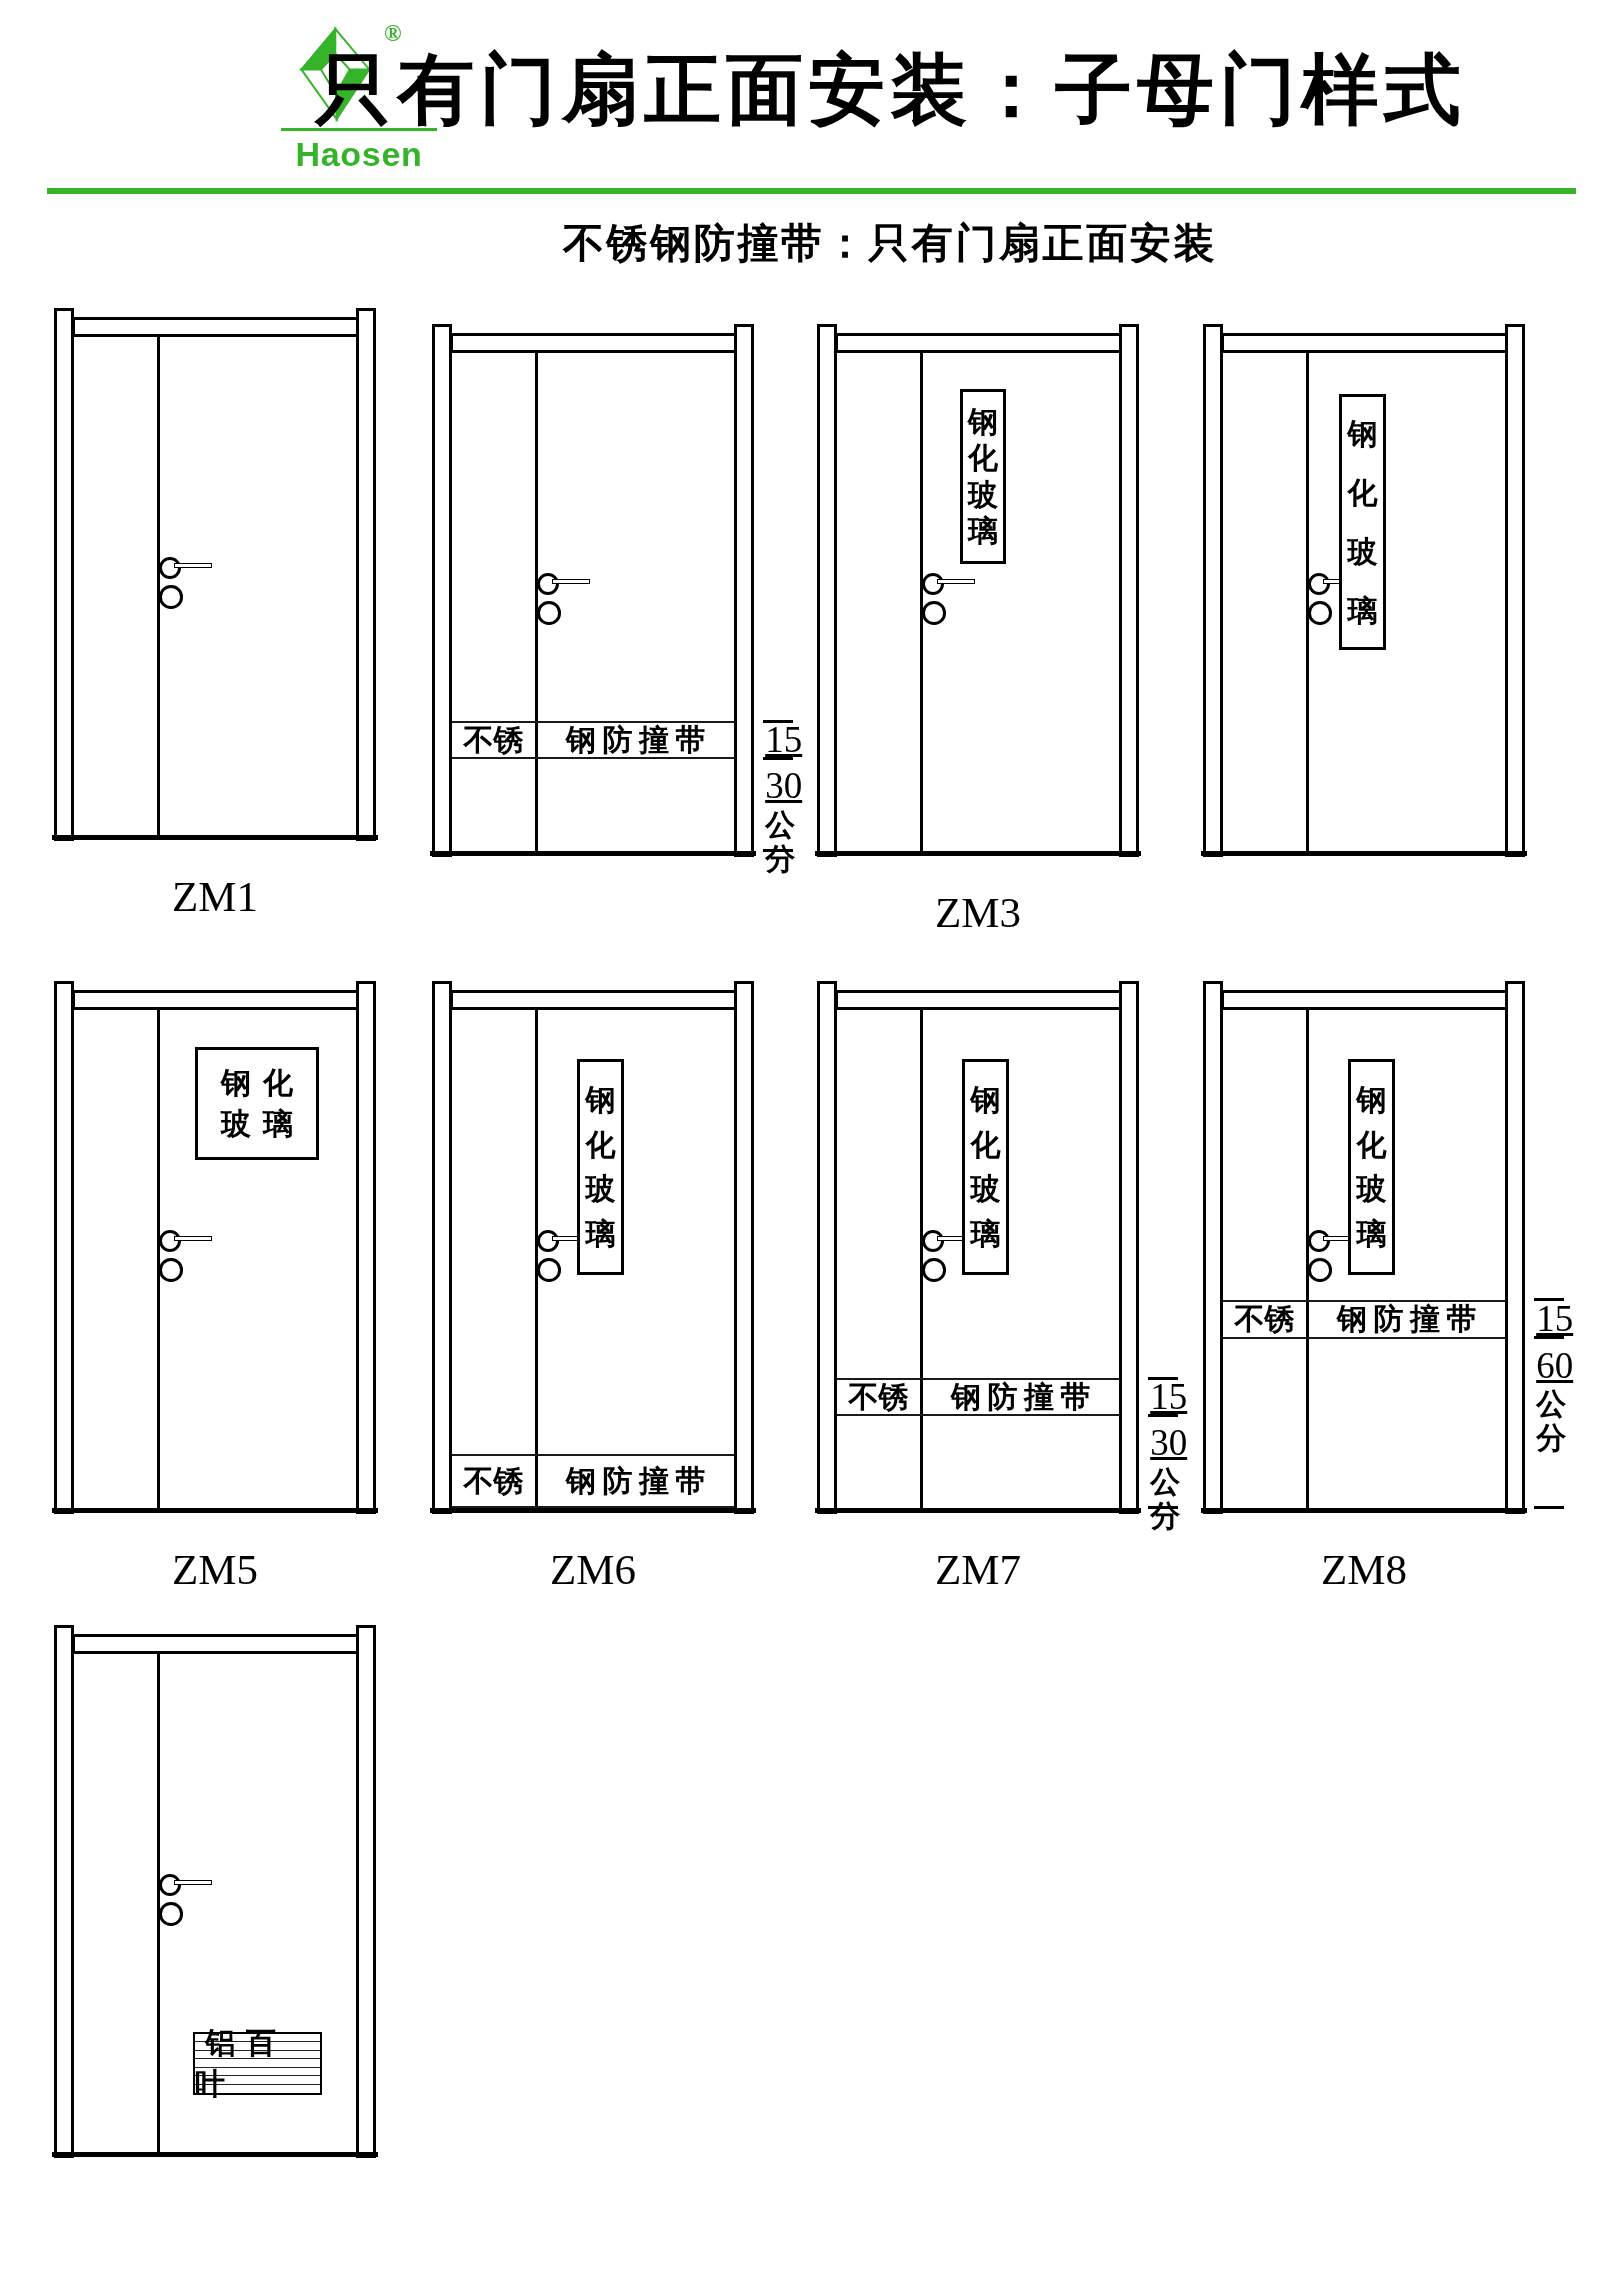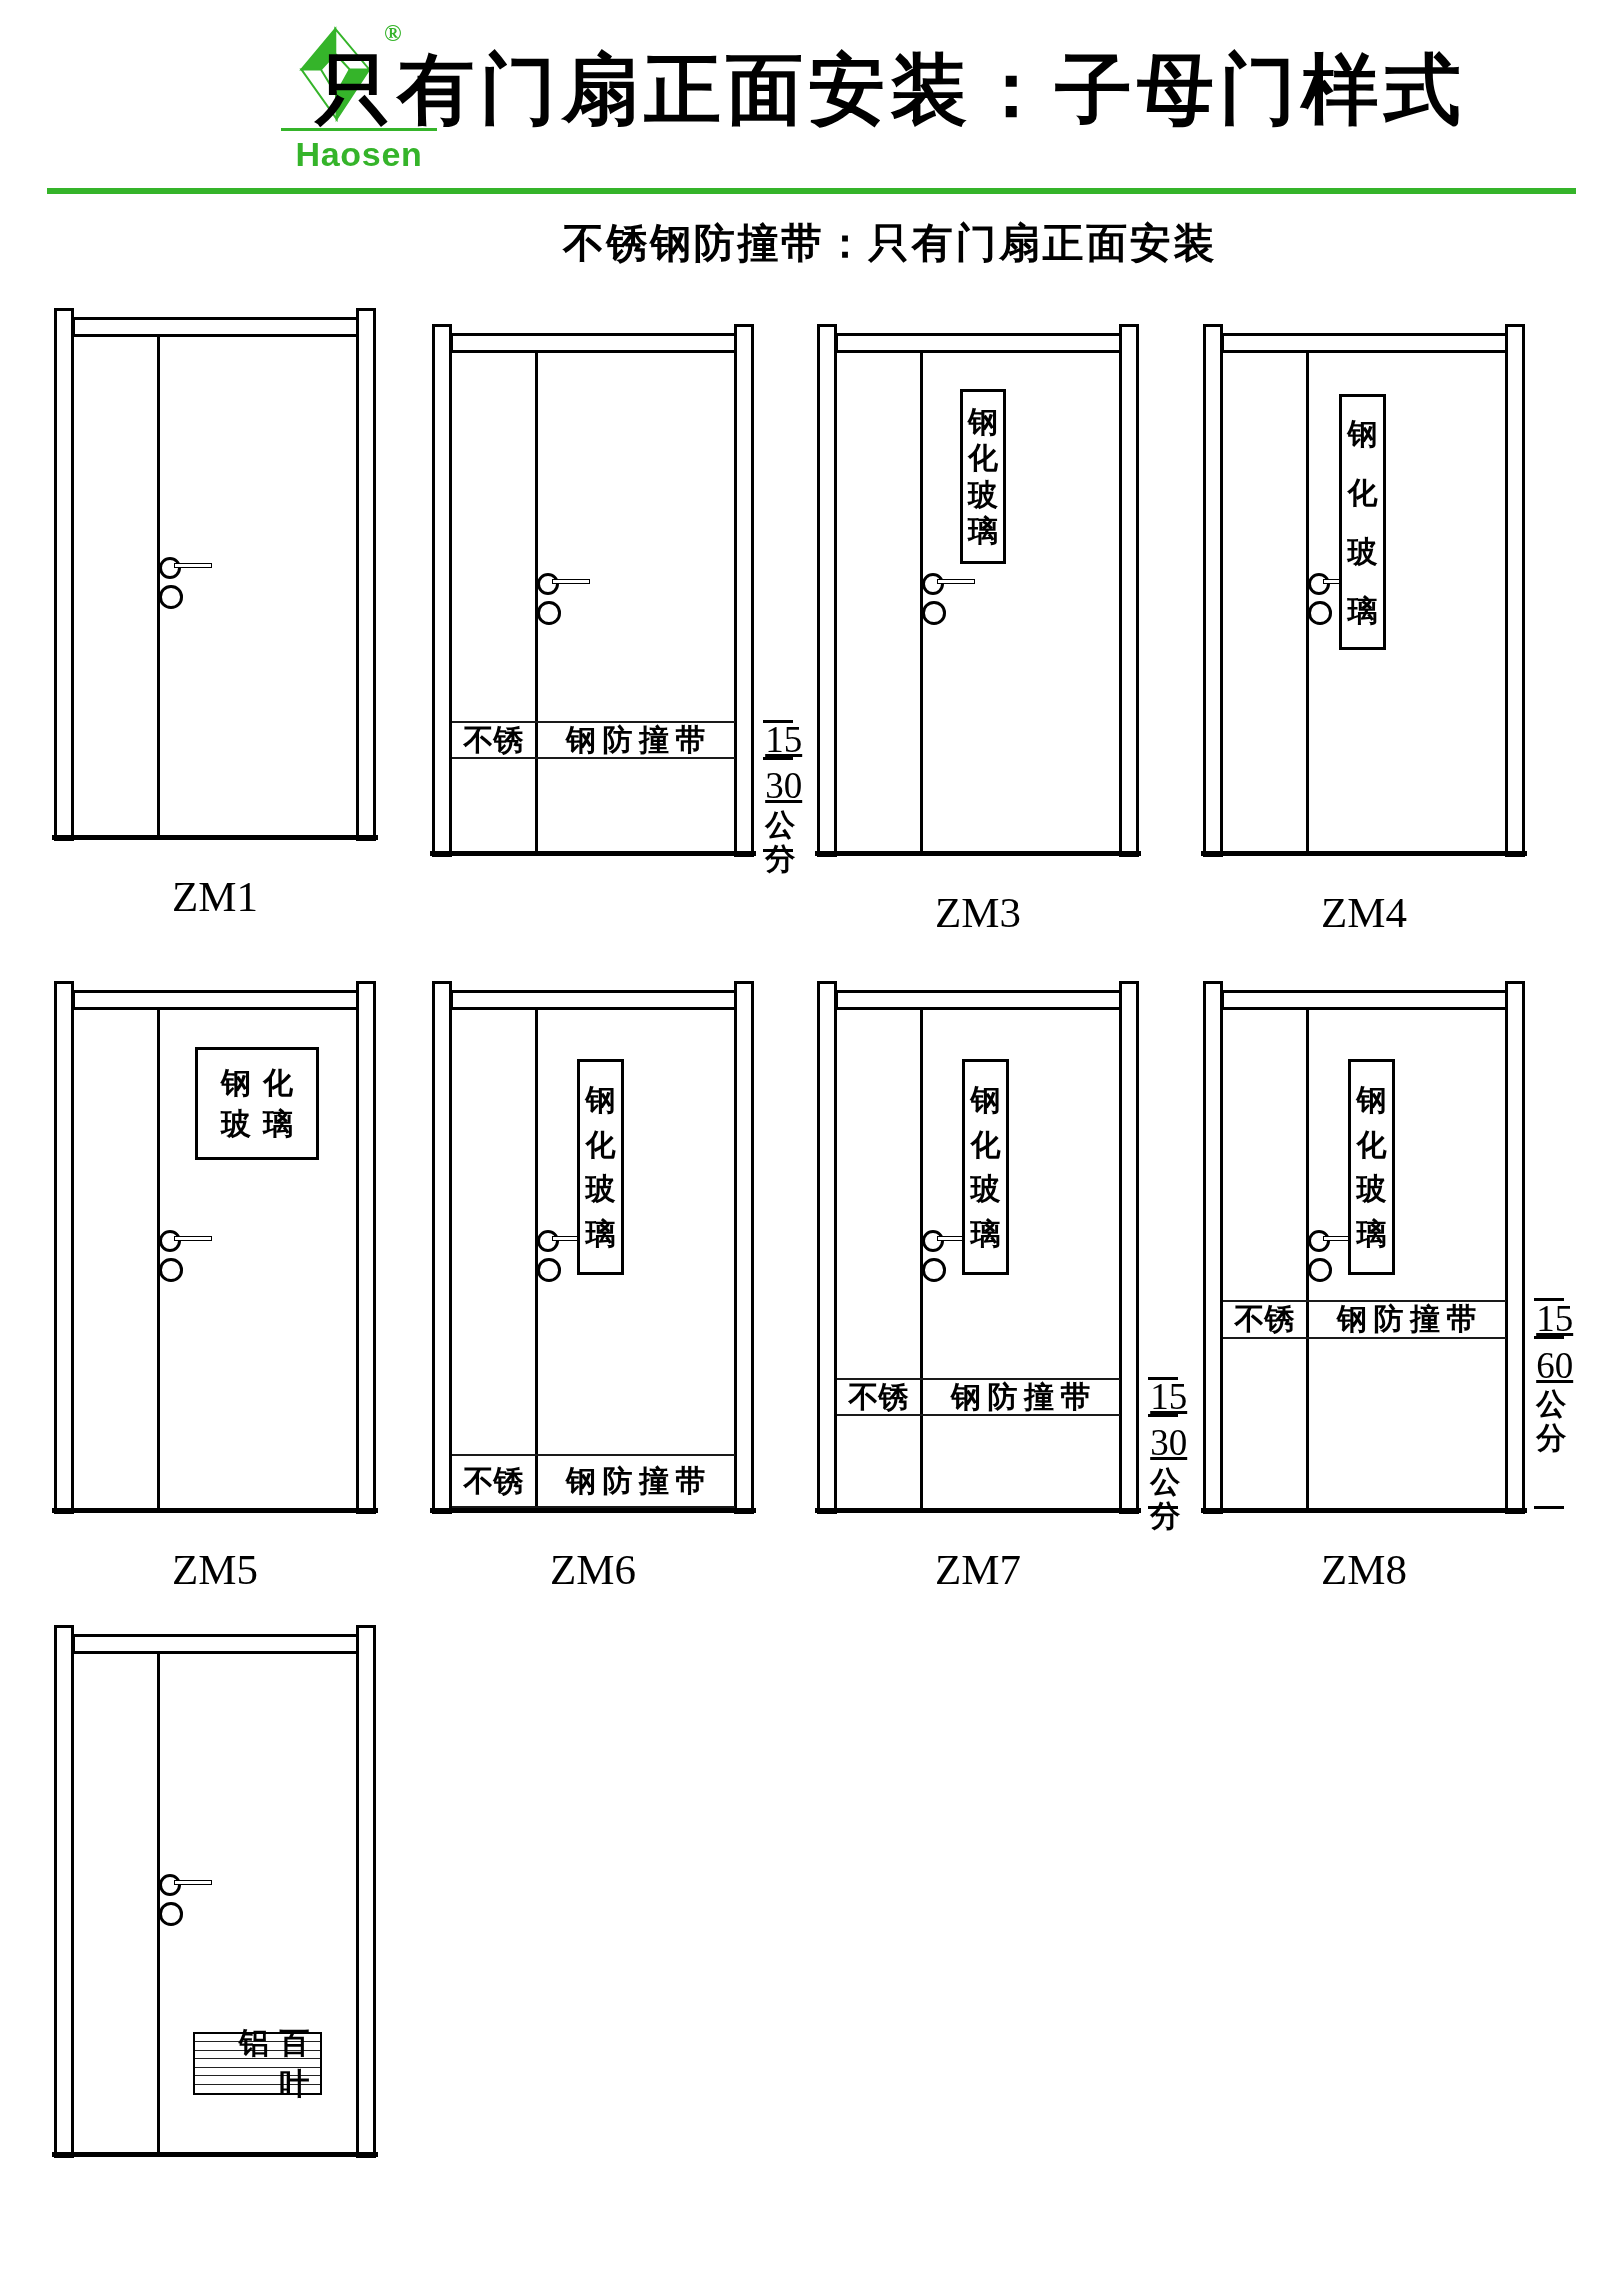--- a/index.html
+++ b/index.html
@@ -40,21 +40,21 @@
         box-sizing:border-box;}
   .band-cell{position:absolute;top:0;height:100%;display:flex;align-items:center;justify-content:center;
         font-size:30px;font-weight:bold;}
   .dims{position:absolute;left:328px;top:0;width:85px;height:533px;}
   .tick{position:absolute;left:2.6px;width:30px;height:2.6px;background:#000;}
   .dim-num{position:absolute;left:5.2px;width:59px;font-size:37px;line-height:37px;text-decoration:underline;}
   .dim-unit{position:absolute;left:5.2px;width:59px;font-size:30px;line-height:33px;font-weight:bold;}
   .louver{position:absolute;box-sizing:border-box;border:2.6px solid #000;background:#fff;}
   .louver-line{position:absolute;left:0;width:100%;height:1.3px;background:#222;}
   .louver-label{position:absolute;left:0;top:0;width:100%;height:100%;display:flex;align-items:center;
-        justify-content:center;font-size:30px;font-weight:bold;letter-spacing:10.5px;text-indent:10.5px;text-align:right;}
+        justify-content:center;font-size:30px;font-weight:bold;letter-spacing:10.5px;text-indent:10.5px;}
   .door-label{position:absolute;left:0;top:564px;width:322px;text-align:center;font-size:43px;
         font-family:"Liberation Serif", serif;}
 </style>
 </head>
 <body>
 
 <div id="page">
 
   <div class="abs" id="logo">
     <svg class="abs" id="logo-mark" viewBox="0 0 120 150" width="92" height="98">
@@ -134,21 +134,20 @@
         <div class="bottom-bar"></div>
         <div class="lever-circle"></div>
         <div class="lever-bar"></div>
         <div class="lock-circle"></div>
         <div class="glass" style="left: 136px; top: 70px; width: 47px; height: 256px; gap: 29px;">
           <span>钢</span>
           <span>化</span>
           <span>玻</span>
           <span>璃</span>
         </div>
-        <div class="door-label">ZM4</div>
       </div>
       <div class="door" style="left: 54px; top: 981px;">
         <div class="post" style="left: 0px;"></div>
         <div class="post" style="left: 302px;"></div>
         <div class="rail"></div>
         <div class="divider"></div>
         <div class="bottom-bar"></div>
         <div class="lever-circle"></div>
         <div class="lever-bar"></div>
         <div class="lock-circle"></div>

